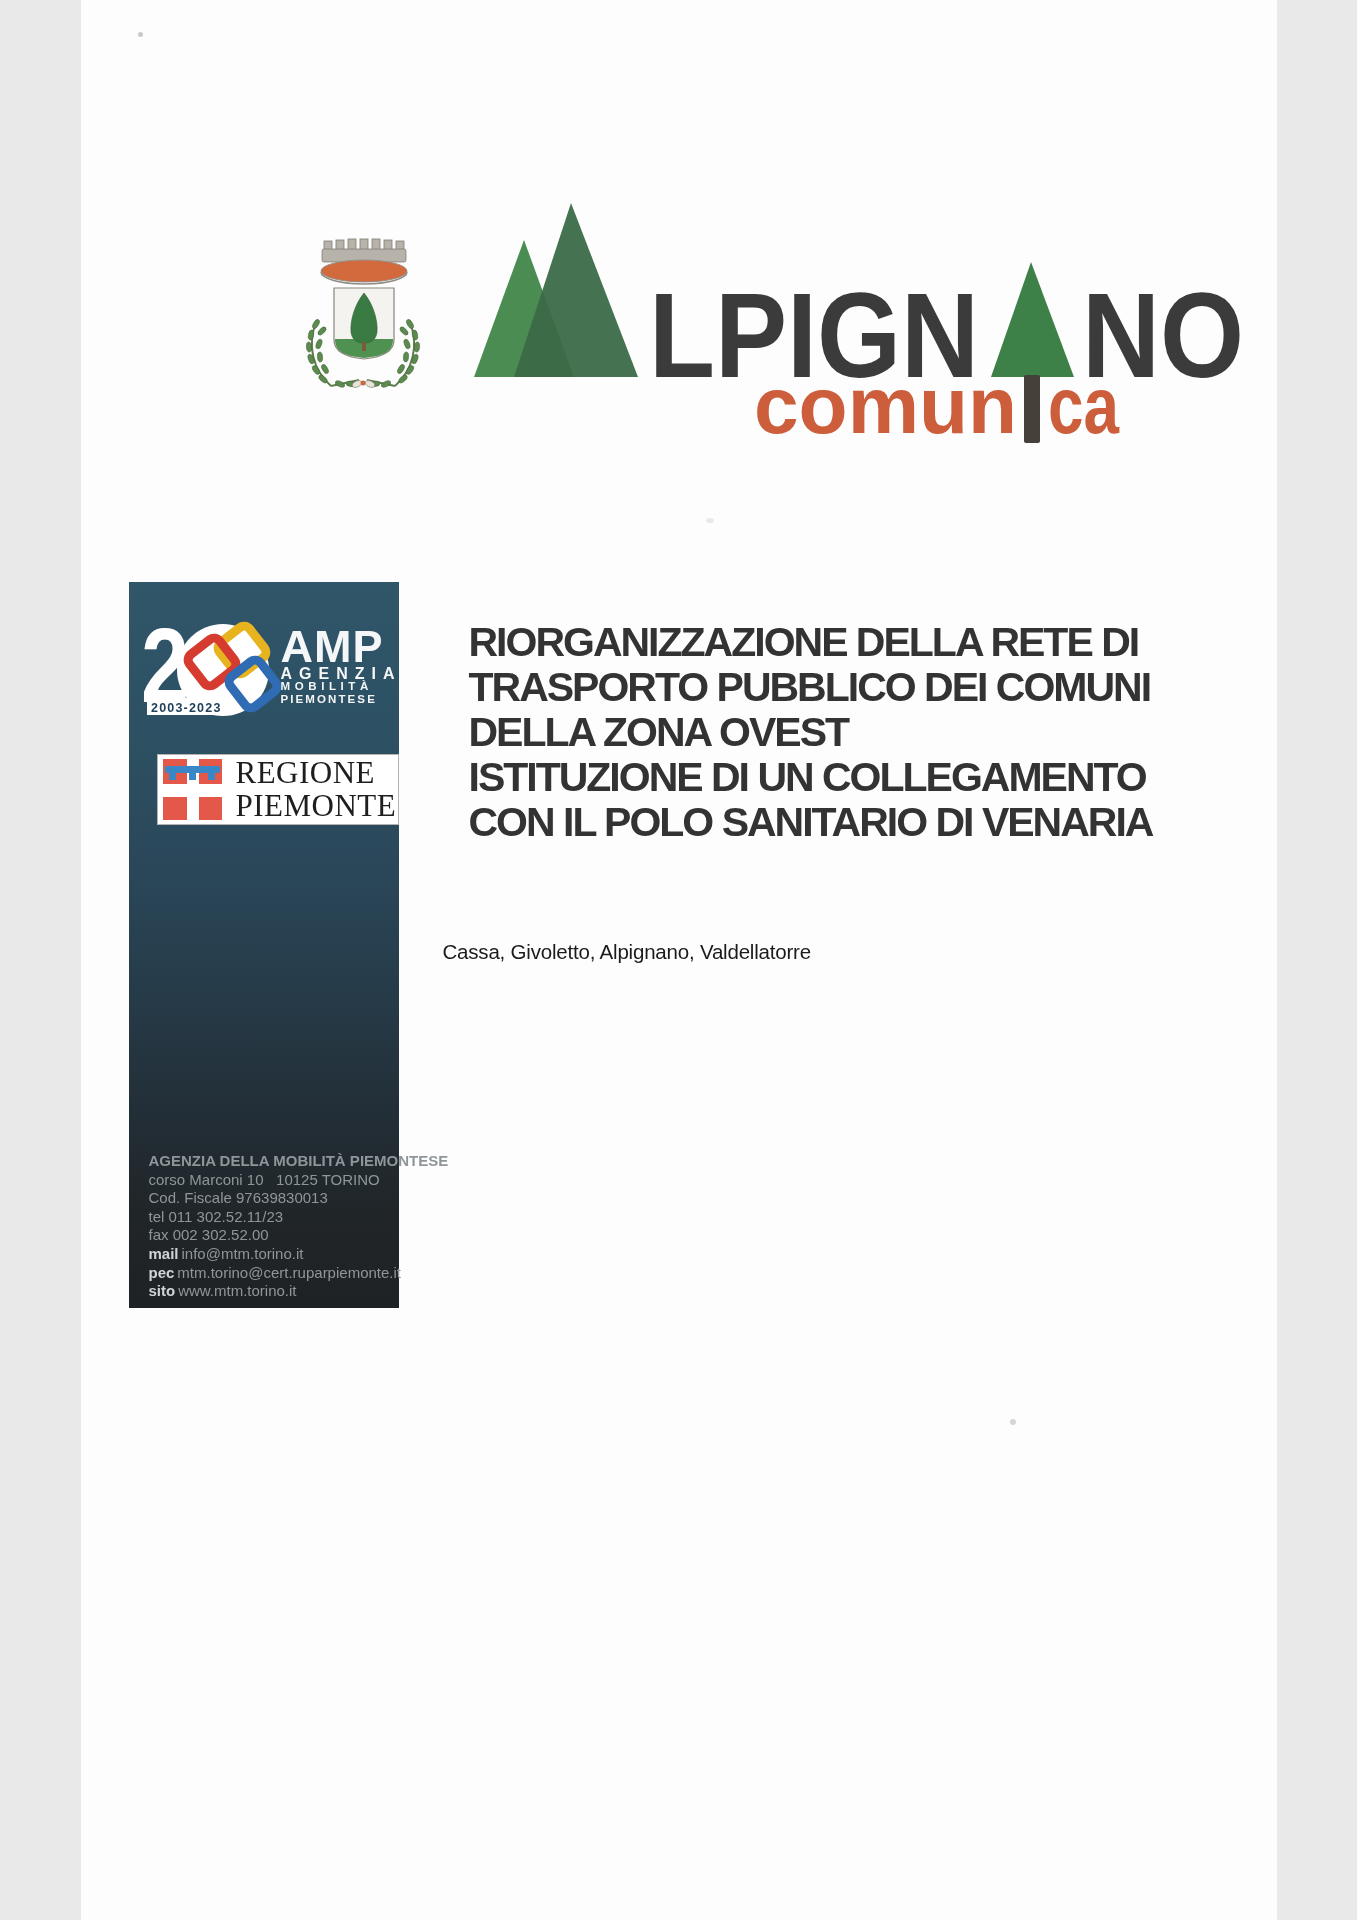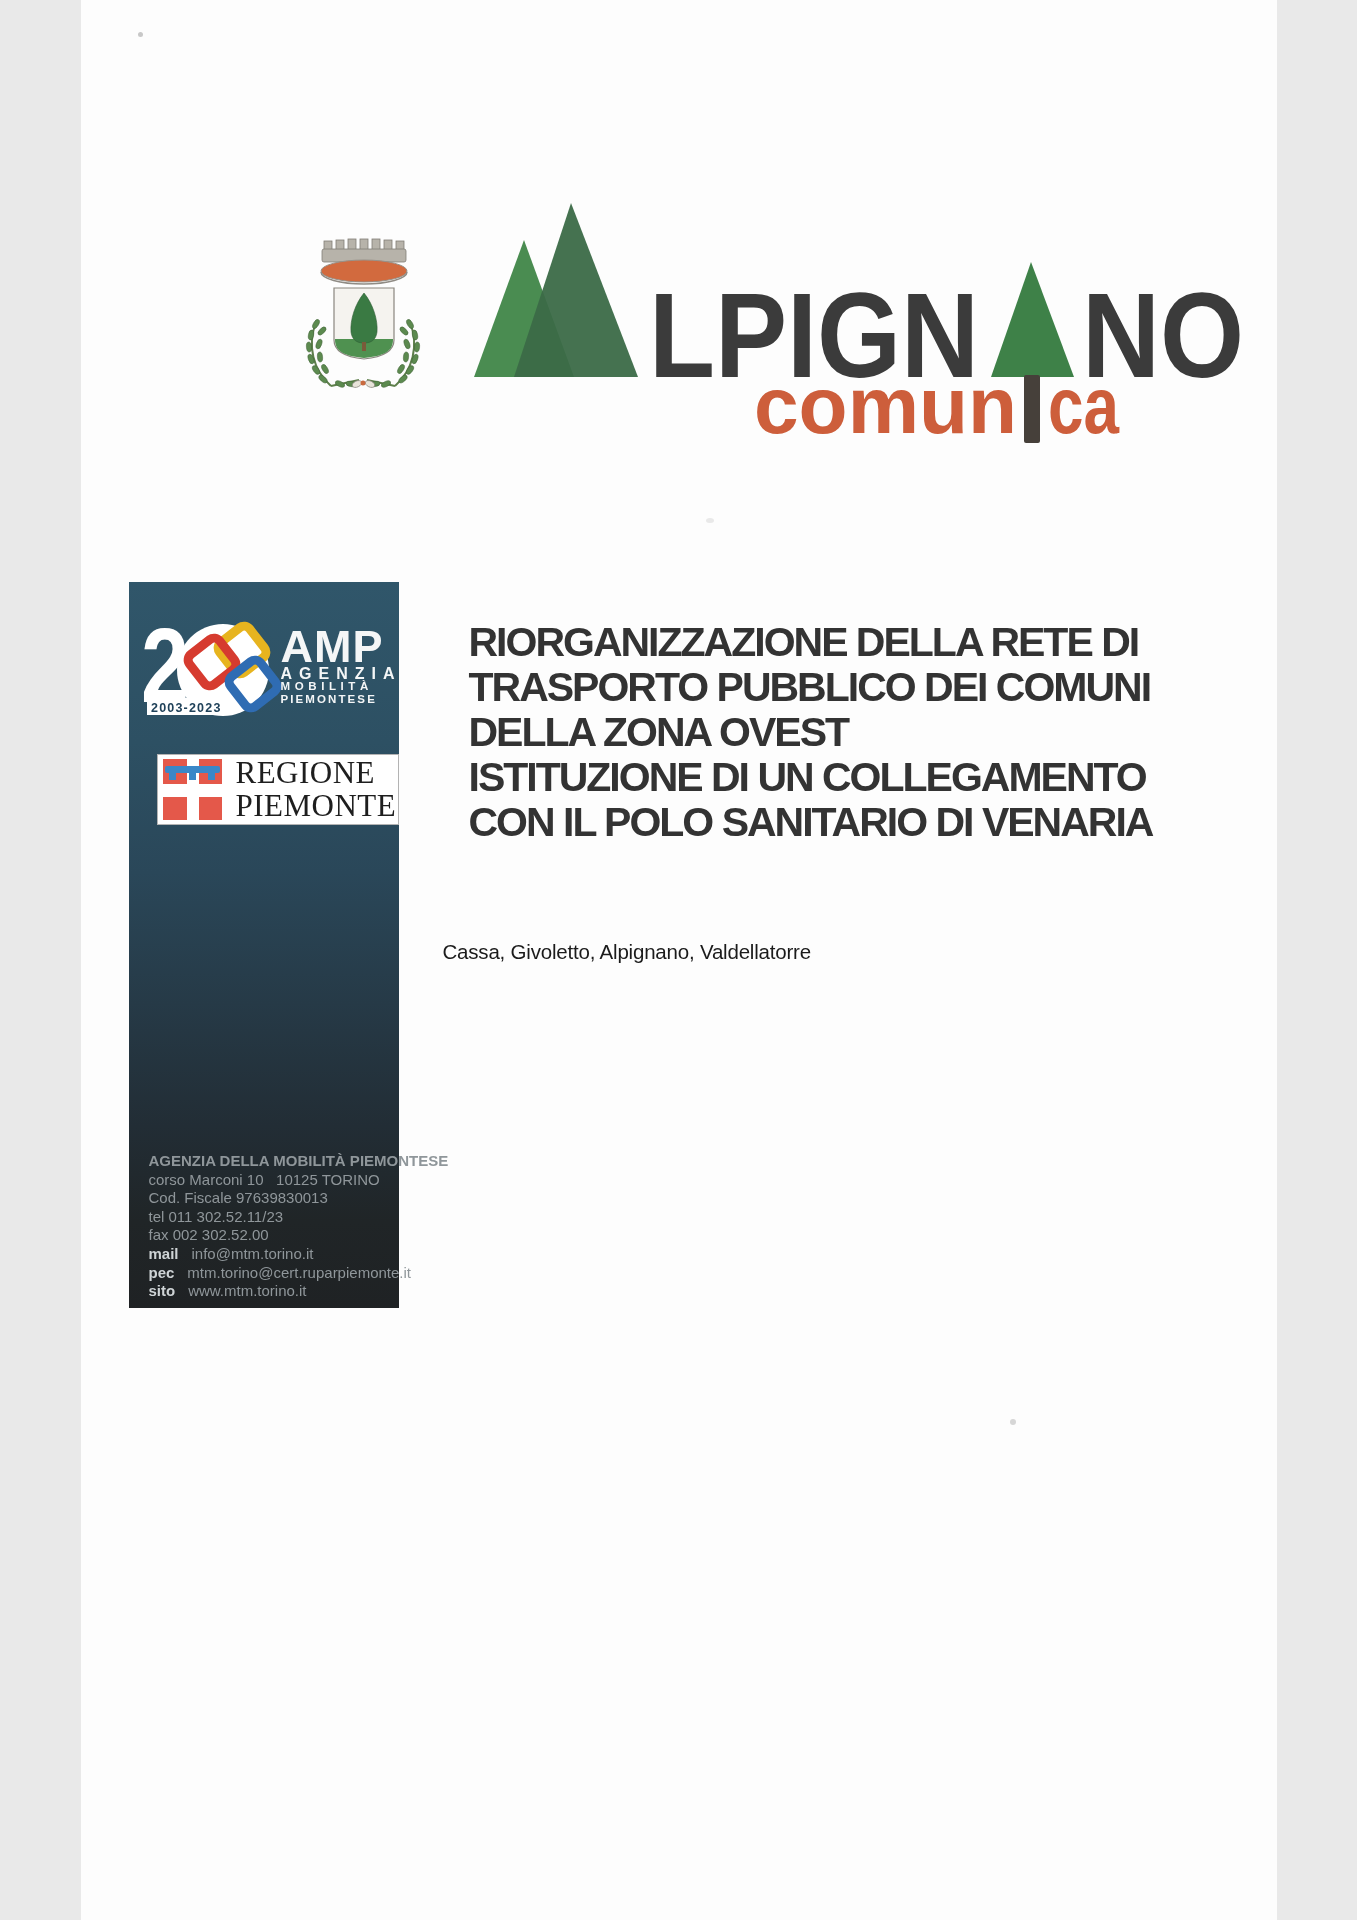--- a/index.html
+++ b/index.html
@@ -36,21 +36,21 @@
   }
   .flag-svg { width:69px; height:69px; flex:0 0 69px; }
   .reg-text {
     font-family:"Liberation Serif", serif; font-size:31px; line-height:32.5px;
     color:#1e1e1e; padding:2px 0 0 9px; letter-spacing:0.5px; white-space:nowrap;
   }
 
   .contact { position:absolute; left:20px; top:570px; width:240px; }
   .contact p { font-size:15px; line-height:18.6px; color:#8f969a; white-space:nowrap; }
   .c-org { font-weight:bold; color:#d4d9db; }
-  .c-label { font-weight:bold; color:#cfd4d6; margin-right:13px; }
+  .c-label { font-weight:bold; color:#cfd4d6; margin-right:3px; }
 
   
   .title { position:absolute; left:360px; top:620px; width:840px; }
   .t-line {
     font-size:41px; font-weight:bold; line-height:45px;
     letter-spacing:-2px; color:#333333; white-space:nowrap;margin-left:28px;
   }
   .subtitle { position:absolute; left:362px; top:940px; width:920px; color:#1b1b1b; }
   .s-line { font-size:20.5px; line-height:23px; letter-spacing:-0.2px; white-space:nowrap; }
   .s-it { font-style:italic; }

